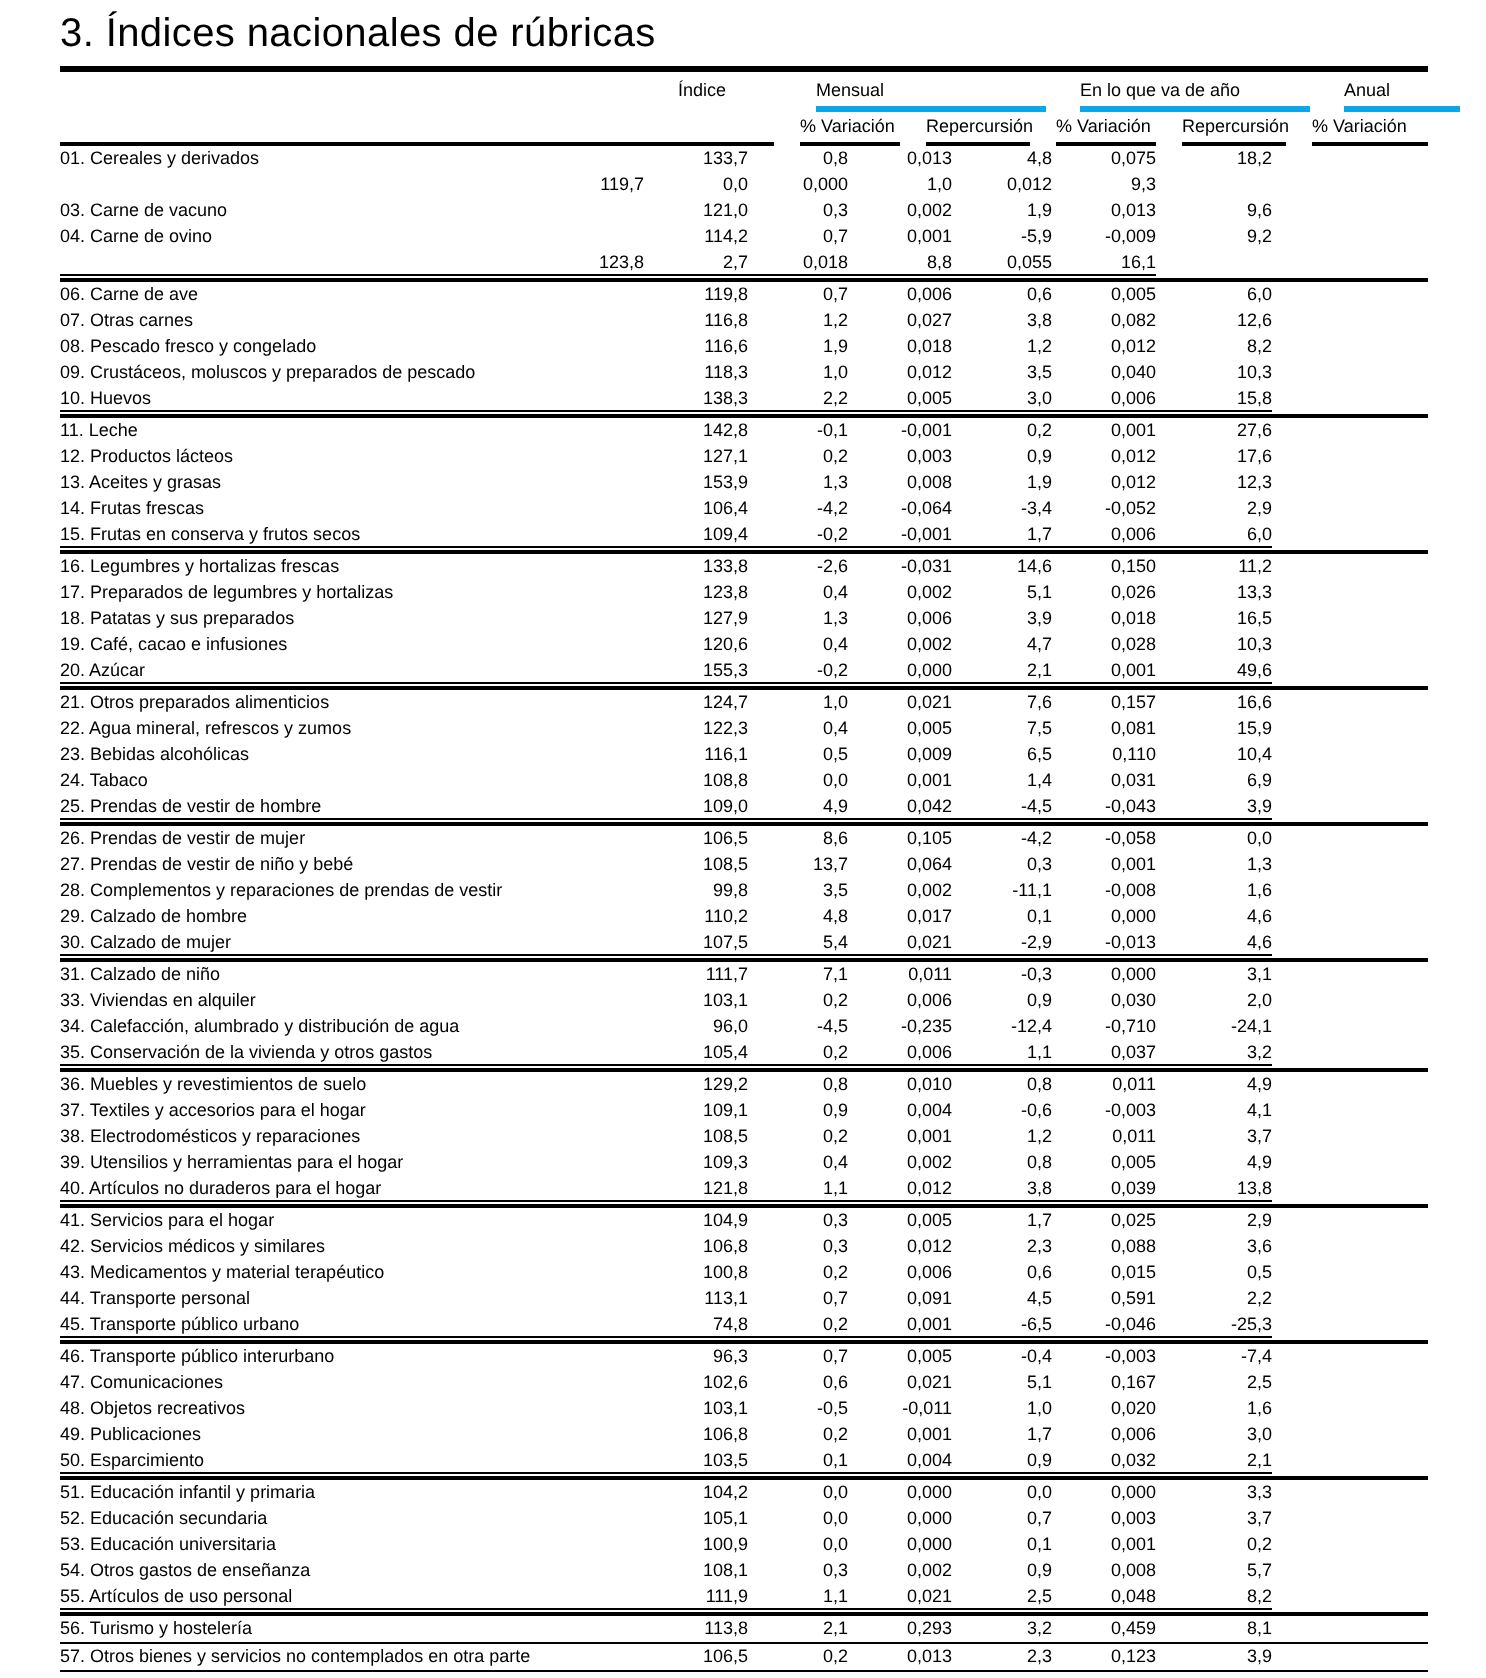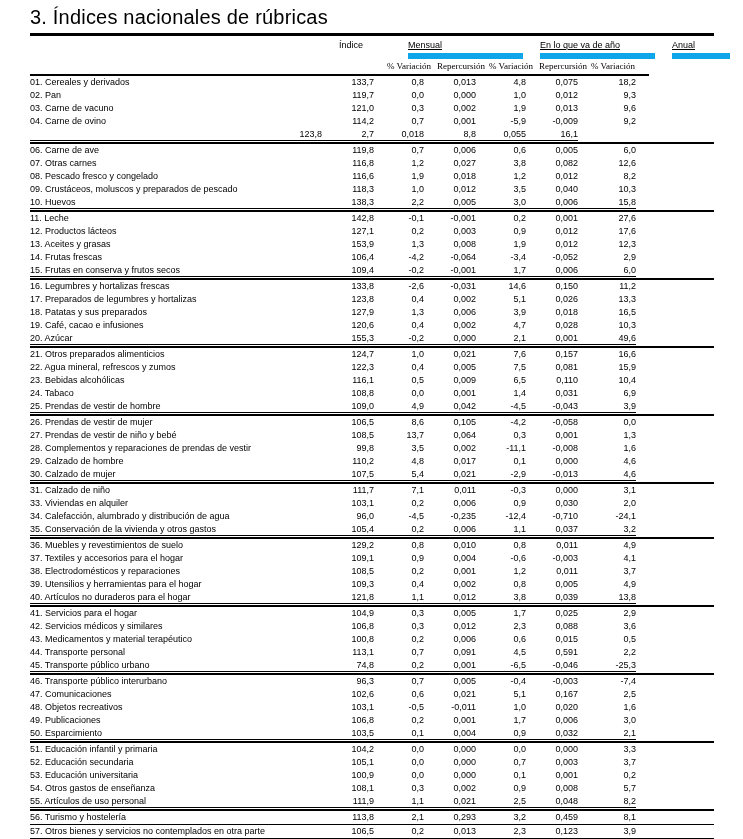--- a/index.html
+++ b/index.html
@@ -21,29 +21,29 @@
 
   
   .hdr-a {
     display: grid;
     grid-template-columns: 292px 52px 115px 115px 58px;
     column-gap: 17px;
     padding-top: 4px;
     font-size: 9px;
     line-height: 11px;
   }
-  .hdr-a .g { border-bottom: 6px solid #0ea5e9; padding-bottom: 2px; text-decoration: underline; }
+  .hdr-a .g { border-bottom: 3px solid #0ea5e9; padding-bottom: 2px; }
   .hdr-a .p { padding-bottom: 4px; }
 
   .hdr-b {
     display: grid;
     grid-template-columns: 357px 50px 52px 50px 52px 58px;
+    column-gap: 13px;
     font-size: 9px;
     line-height: 11px;
-    font-family: Liberation Serif, serif;
   }
   .hdr-b .c { border-bottom: 2px solid #000; padding: 2px 0 2px 0; }
 
   
   .row {
     display: grid;
     grid-template-columns: 292px 52px 50px 52px 50px 52px 58px;
     font-size: 9px;
     height: 13px;
     line-height: 13px;
@@ -86,21 +86,20 @@
       <div class="row">
         <div class="c l">01. Cereales y derivados</div>
         <div class="c n">133,7</div>
         <div class="c n">0,8</div>
         <div class="c n">0,013</div>
         <div class="c n">4,8</div>
         <div class="c n">0,075</div>
         <div class="c n">18,2</div>
       </div>
       <div class="row">
-        <div class="c l">02. Pan</div>
         <div class="c n">119,7</div>
         <div class="c n">0,0</div>
         <div class="c n">0,000</div>
         <div class="c n">1,0</div>
         <div class="c n">0,012</div>
         <div class="c n">9,3</div>
       </div>
       <div class="row">
         <div class="c l">03. Carne de vacuno</div>
         <div class="c n">121,0</div>

